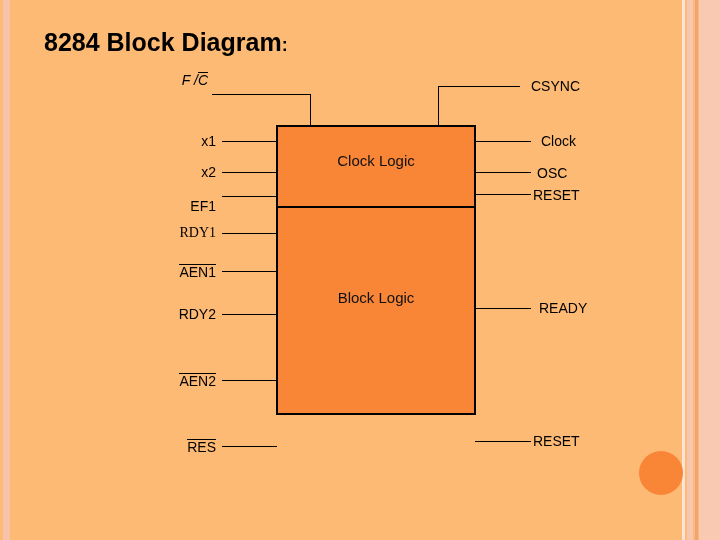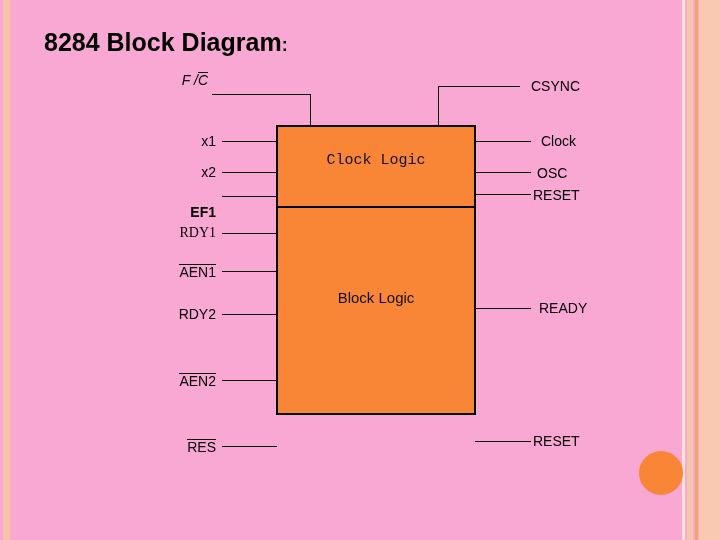--- a/index.html
+++ b/index.html
@@ -4,21 +4,21 @@
 <style>
   html, body {
     margin: 0;
     padding: 0;
     background: #ffffff;
   }
   #slide {
     position: relative;
     width: 720px;
     height: 540px;
-    background: #f9a8d4;
+    background: #fdba74;
     overflow: hidden;
     font-family: "Liberation Sans", sans-serif;
   }
 
   
   .stripe {
     position: absolute;
     top: 0;
     height: 540px;
   }
@@ -56,21 +56,21 @@
     font-weight: bold;
   }
 
   
   .chip-block {
     position: absolute;
     background: #f98537;
     border: 2px solid #000000;
     box-sizing: border-box;
   }
-  .blk-clock { left: 276px; top: 125px; width: 200px; height: 83px; font-family: Liberation Mono, monospace; }
+  .blk-clock { left: 276px; top: 125px; width: 200px; height: 83px; }
   .blk-ready { left: 276px; top: 206px; width: 200px; height: 209px; }
   .blk-reset { left: 276px; top: 413px; width: 200px; height: 66px; }
 
   .blk-label {
     position: absolute;
     width: 100%;
     text-align: center;
     font-size: 15px;
     color: #111111;
     white-space: nowrap;
@@ -172,21 +172,21 @@
   </div>
 
   <div class="pin-label left" style="left:120px; top:134px; width:96px;">
     <span>x1</span>
   </div>
 
   <div class="pin-label left" style="left:120px; top:165px; width:96px;">
     <span>x2</span>
   </div>
 
-  <div class="pin-label left" style="left:120px; top:205px; width:96px;font-weight:bold;">
+  <div class="pin-label left" style="left:120px; top:199px; width:96px;">
     <span>EF1</span>
   </div>
 
   <div class="pin-label left" style="left:110px; top:226px; width:106px;font-family:Liberation Serif, serif;">
     <span>RDY1</span>
   </div>
 
   <div class="pin-label left" style="left:110px; top:264px; width:106px;">
     <span class="ovl">AEN1</span>
   </div>

